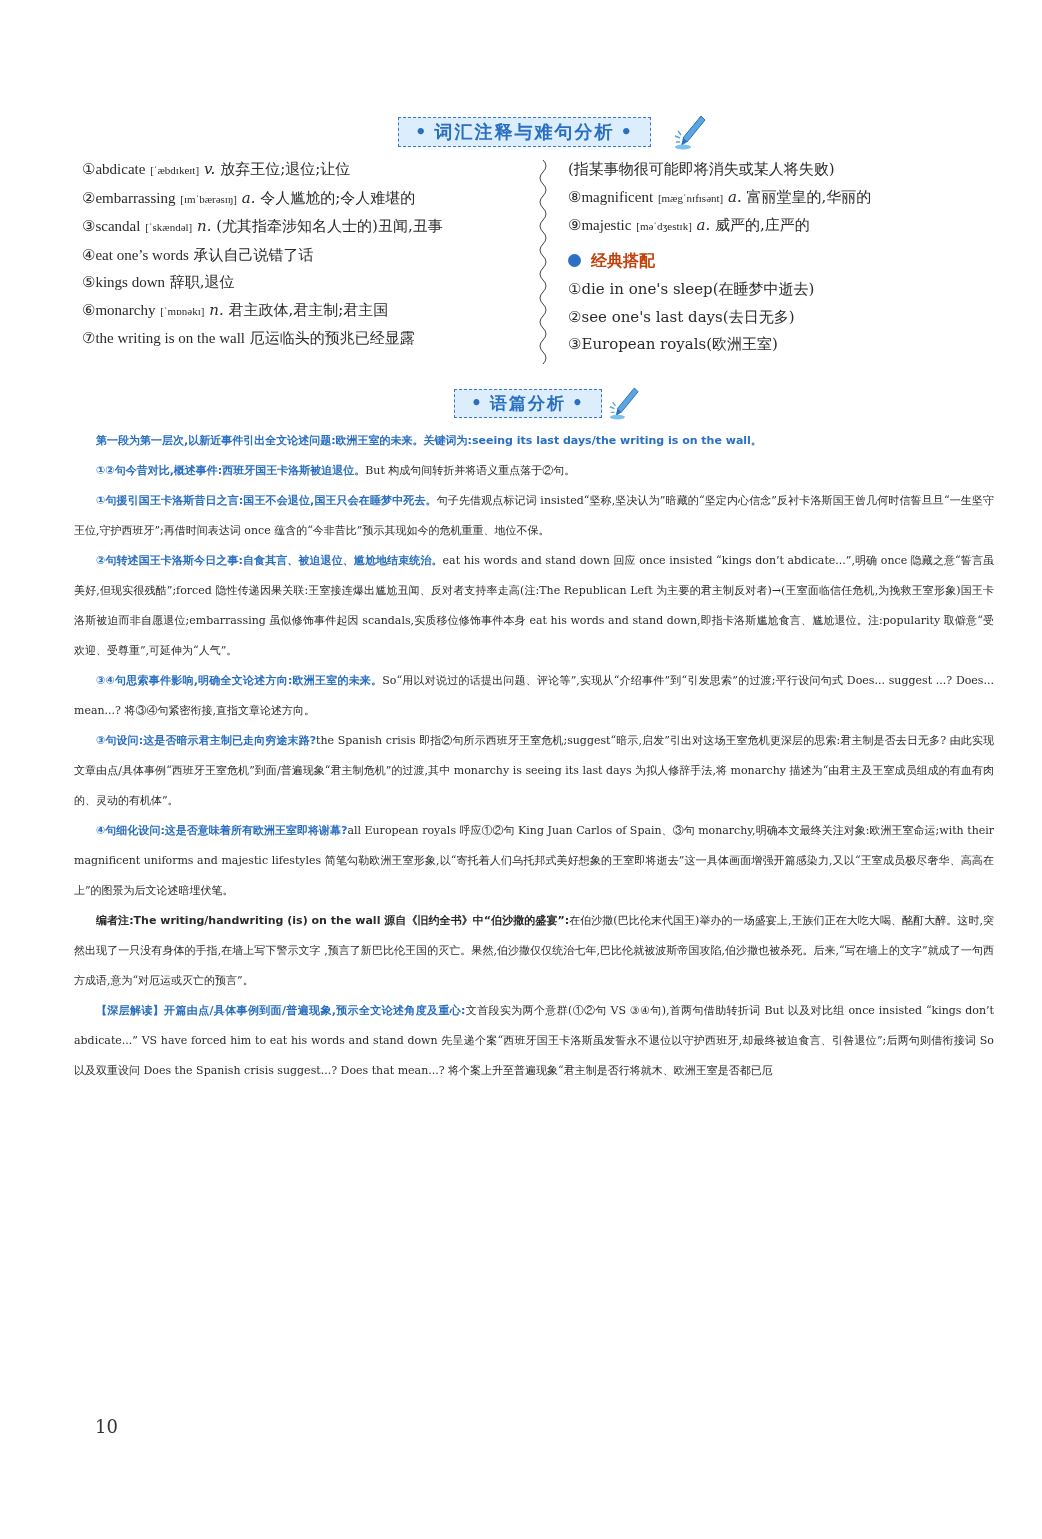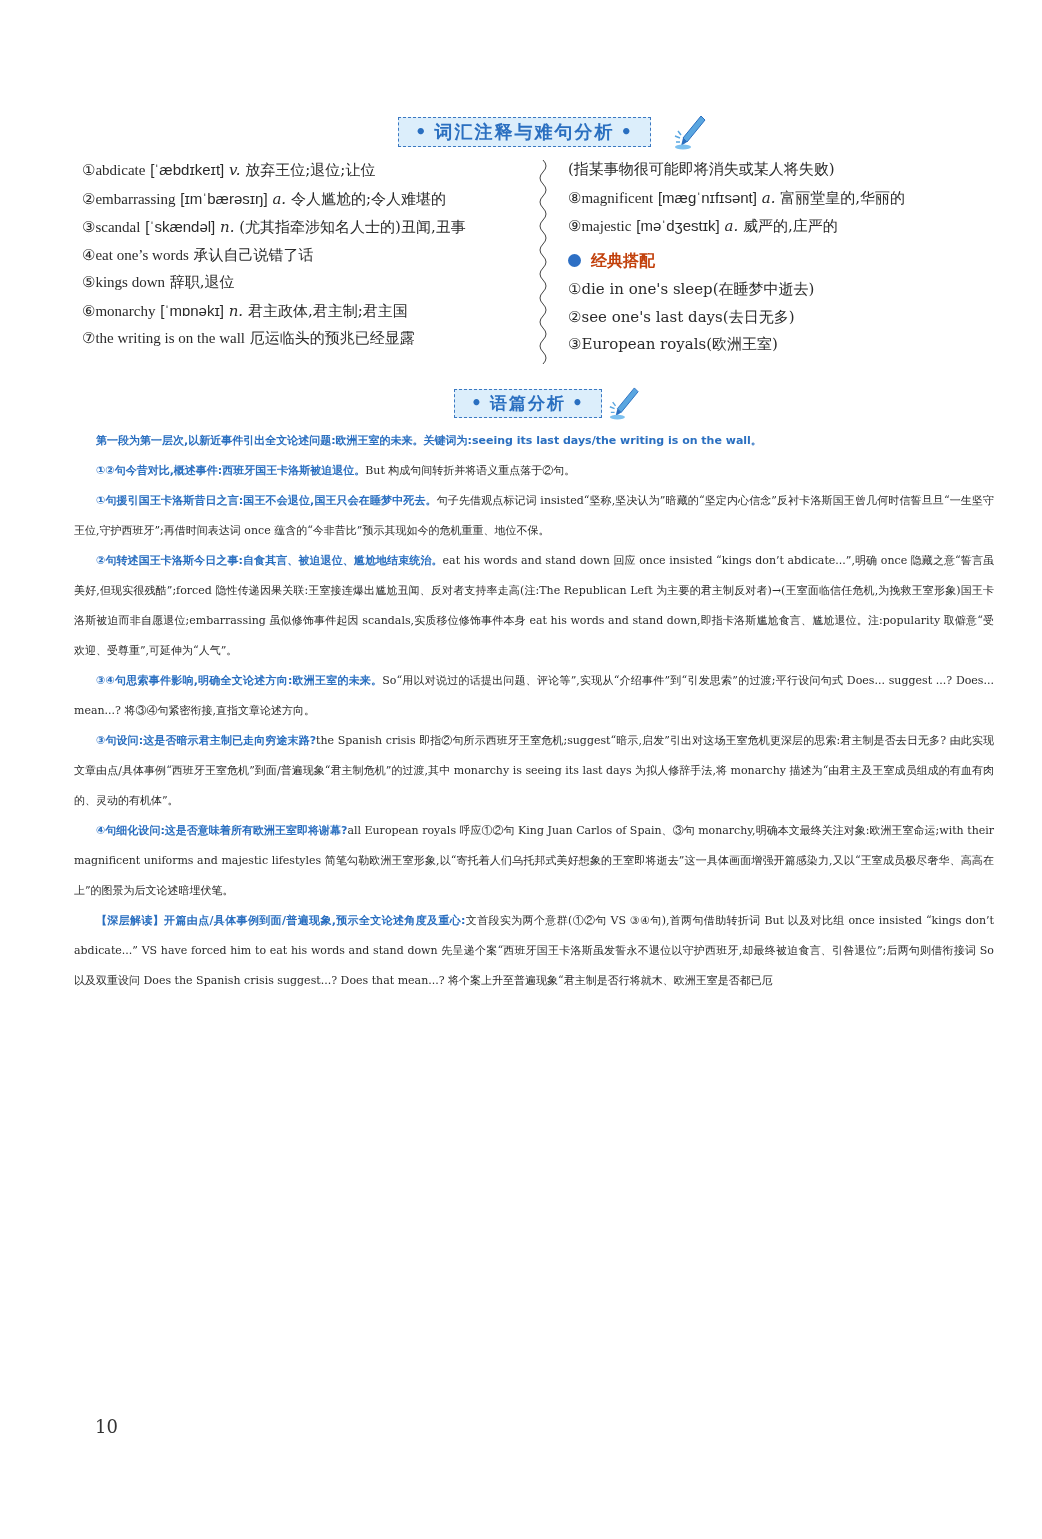--- a/index.html
+++ b/index.html
@@ -14,21 +14,21 @@
            padding:2px 10px; letter-spacing:2px; white-space:nowrap; }
   .badge .dot { color:#2a6fc0; margin:0 6px; }
   .pen { margin-left:6px; }
 
   
   .vocab-left { position:absolute; left:82px; top:156px; width:450px;
                 font-size:15px; line-height:27.5px; }
   .vocab-right { position:absolute; left:568px; top:156px; width:440px;
                  font-size:15px; line-height:27.5px; }
   .vocab-item b { font-family:"Liberation Serif", serif; font-weight:normal; }
-  .phon { font-family:Liberation Sans, sans-serif; font-size:15px; }
+  .phon { font-family:Liberation Serif, serif; font-size:11px; }
   .pos { font-style:italic; }
   .wavy { position:absolute; left:536px; top:160px; width:14px; height:206px; }
 
   .subhead { color:#c2410c; font-family:"DejaVu Sans", sans-serif; font-weight:bold;
              font-size:16px; display:flex; align-items:center; margin-top:6px; margin-bottom:2px; }
   .subhead .ball { width:13px; height:13px; border-radius:50%; background:#2d6fc4;
                    display:inline-block; margin-right:10px; }
 
   
   .analysis { position:absolute; left:74px; top:426px; width:920px;
@@ -134,17 +134,18 @@
   </div>
 
   <div class="analysis">
     <p><span class="blue">第一段为第一层次,以新近事件引出全文论述问题:欧洲王室的未来。关键词为:seeing its last days/the writing is on the wall。</span></p>
     <p><span class="blue">①②句今昔对比,概述事件:西班牙国王卡洛斯被迫退位。</span><span>But 构成句间转折并将语义重点落于②句。</span></p>
     <p><span class="blue">①句援引国王卡洛斯昔日之言:国王不会退位,国王只会在睡梦中死去。</span><span>句子先借观点标记词 insisted“坚称,坚决认为”暗藏的“坚定内心信念”反衬卡洛斯国王曾几何时信誓旦旦“一生坚守王位,守护西班牙”;再借时间表达词 once 蕴含的“今非昔比”预示其现如今的危机重重、地位不保。</span></p>
     <p><span class="blue">②句转述国王卡洛斯今日之事:自食其言、被迫退位、尴尬地结束统治。</span><span>eat his words and stand down 回应 once insisted “kings don’t abdicate...”,明确 once 隐藏之意“誓言虽美好,但现实很残酷”;forced 隐性传递因果关联:王室接连爆出尴尬丑闻、反对者支持率走高(注:The Republican Left 为主要的君主制反对者)→(王室面临信任危机,为挽救王室形象)国王卡洛斯被迫而非自愿退位;embarrassing 虽似修饰事件起因 scandals,实质移位修饰事件本身 eat his words and stand down,即指卡洛斯尴尬食言、尴尬退位。注:popularity 取僻意“受欢迎、受尊重”,可延伸为“人气”。</span></p>
     <p><span class="blue">③④句思索事件影响,明确全文论述方向:欧洲王室的未来。</span><span>So“用以对说过的话提出问题、评论等”,实现从“介绍事件”到“引发思索”的过渡;平行设问句式 Does... suggest ...? Does... mean...? 将③④句紧密衔接,直指文章论述方向。</span></p>
     <p><span class="blue">③句设问:这是否暗示君主制已走向穷途末路?</span><span>the Spanish crisis 即指②句所示西班牙王室危机;suggest“暗示,启发”引出对这场王室危机更深层的思索:君主制是否去日无多? 由此实现文章由点/具体事例“西班牙王室危机”到面/普遍现象“君主制危机”的过渡,其中 monarchy is seeing its last days 为拟人修辞手法,将 monarchy 描述为“由君主及王室成员组成的有血有肉的、灵动的有机体”。</span></p>
     <p><span class="blue">④句细化设问:这是否意味着所有欧洲王室即将谢幕?</span><span>all European royals 呼应①②句 King Juan Carlos of Spain、③句 monarchy,明确本文最终关注对象:欧洲王室命运;with their magnificent uniforms and majestic lifestyles 简笔勾勒欧洲王室形象,以“寄托着人们乌托邦式美好想象的王室即将逝去”这一具体画面增强开篇感染力,又以“王室成员极尽奢华、高高在上”的图景为后文论述暗埋伏笔。</span></p>
+    <p><span class="note-lead">编者注:The writing/handwriting (is) on the wall 源自《旧约全书》中“伯沙撒的盛宴”:</span><span>在伯沙撒(巴比伦末代国王)举办的一场盛宴上,王族们正在大吃大喝、酩酊大醉。这时,突然出现了一只没有身体的手指,在墙上写下警示文字 ,预言了新巴比伦王国的灭亡。果然,伯沙撒仅仅统治七年,巴比伦就被波斯帝国攻陷,伯沙撒也被杀死。后来,“写在墙上的文字”就成了一句西方成语,意为“对厄运或灭亡的预言”。</span></p>
     <p><span class="blue">【深层解读】开篇由点/具体事例到面/普遍现象,预示全文论述角度及重心:</span><span>文首段实为两个意群(①②句 VS ③④句),首两句借助转折词 But 以及对比组 once insisted “kings don’t abdicate...” VS have forced him to eat his words and stand down 先呈递个案“西班牙国王卡洛斯虽发誓永不退位以守护西班牙,却最终被迫食言、引咎退位”;后两句则借衔接词 So 以及双重设问 Does the Spanish crisis suggest...? Does that mean...? 将个案上升至普遍现象“君主制是否行将就木、欧洲王室是否都已厄</span></p>
   </div>
 
   <div class="page-num">10</div>
 </div>
 
 </body></html>

